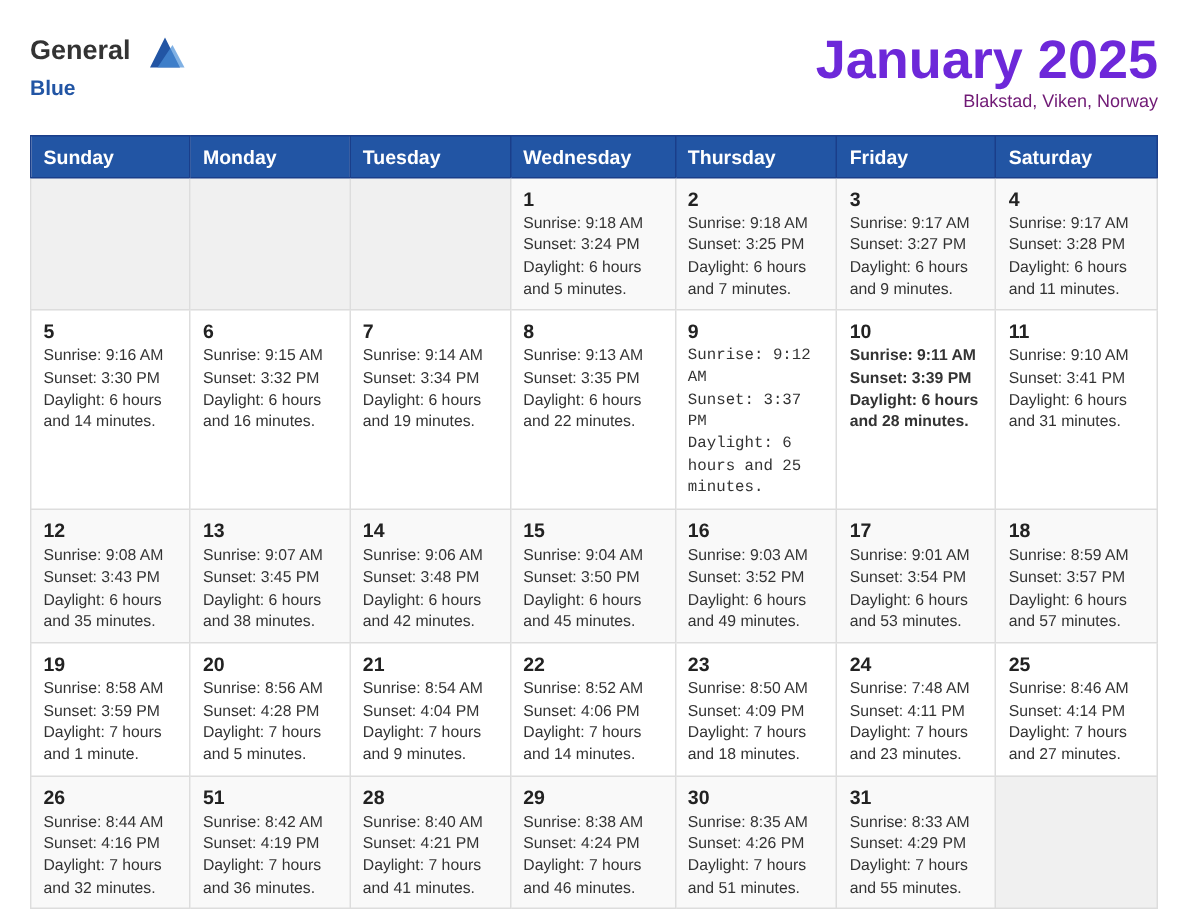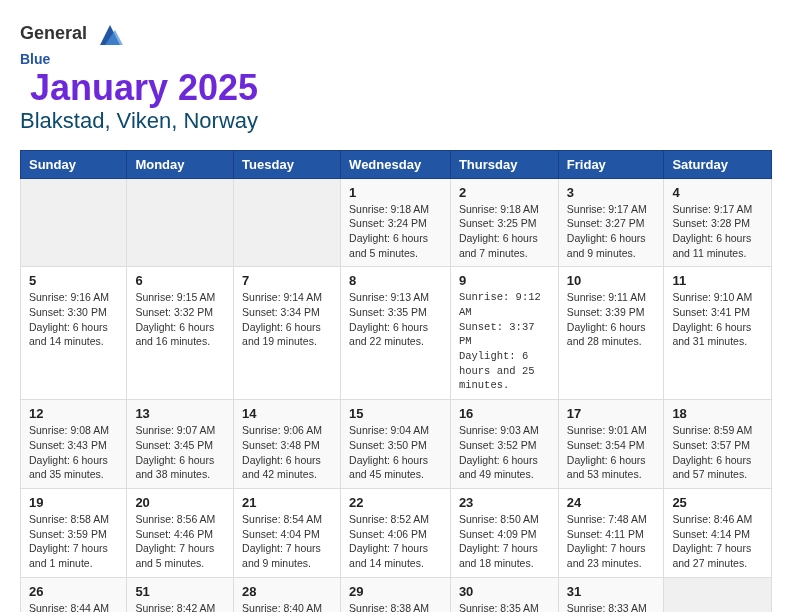--- a/index.html
+++ b/index.html
@@ -8,21 +8,20 @@
       background: #fff;
       width: 792px;
       min-height: 612px;
       padding: 20px;
     }
     .header {
       display: flex;
       justify-content: space-between;
       align-items: flex-start;
       margin-bottom: 16px;
-      flex-direction: column;
     }
     .logo {
       display: flex;
       align-items: center;
     }
     .logo-text-general {
       font-size: 18px;
       font-weight: bold;
       color: #333;
       line-height: 1.1;
@@ -41,23 +40,23 @@
     .title-block {
       text-align: right;
     }
     .title-block h1 {
       font-size: 36px;
       font-weight: bold;
       color: #6d28d9;
       line-height: 1.1;
     }
     .title-block h2 {
-      font-size: 22px;
+      font-size: 12px;
       font-weight: normal;
-      color: #0c4a6e;
+      color: #701a75;
     }
     .calendar {
       width: 100%;
       border-collapse: collapse;
       border: 1px solid #ccc;
     }
     .calendar thead tr th {
       background-color: #2255a4;
       color: #fff;
       text-align: left;
@@ -186,21 +185,21 @@
 Daylight: 6 hours and 22 minutes.</div>
         </td>
         <td>
           <span class="day-number">9</span>
           <div class="day-info" style="white-space: pre-line; font-family: Liberation Mono, monospace;">Sunrise: 9:12 AM
 Sunset: 3:37 PM
 Daylight: 6 hours and 25 minutes.</div>
         </td>
         <td>
           <span class="day-number">10</span>
-          <div class="day-info" style="white-space: pre-line;">Sunrise: 9:11 AM
+          <div class="day-info" style="white-space: pre-line; font-weight: bold;">Sunrise: 9:11 AM
 Sunset: 3:39 PM
 Daylight: 6 hours and 28 minutes.</div>
         </td>
         <td>
           <span class="day-number">11</span>
           <div class="day-info" style="white-space: pre-line;">Sunrise: 9:10 AM
 Sunset: 3:41 PM
 Daylight: 6 hours and 31 minutes.</div>
         </td>
       </tr>
@@ -251,21 +250,21 @@
       <tr>
         <td>
           <span class="day-number">19</span>
           <div class="day-info" style="white-space: pre-line;">Sunrise: 8:58 AM
 Sunset: 3:59 PM
 Daylight: 7 hours and 1 minute.</div>
         </td>
         <td>
           <span class="day-number">20</span>
           <div class="day-info" style="white-space: pre-line;">Sunrise: 8:56 AM
-Sunset: 4:46 PM
+Sunset: 4:28 PM
 Daylight: 7 hours and 5 minutes.</div>
         </td>
         <td>
           <span class="day-number">21</span>
           <div class="day-info" style="white-space: pre-line;">Sunrise: 8:54 AM
 Sunset: 4:04 PM
 Daylight: 7 hours and 9 minutes.</div>
         </td>
         <td>
           <span class="day-number">22</span>

